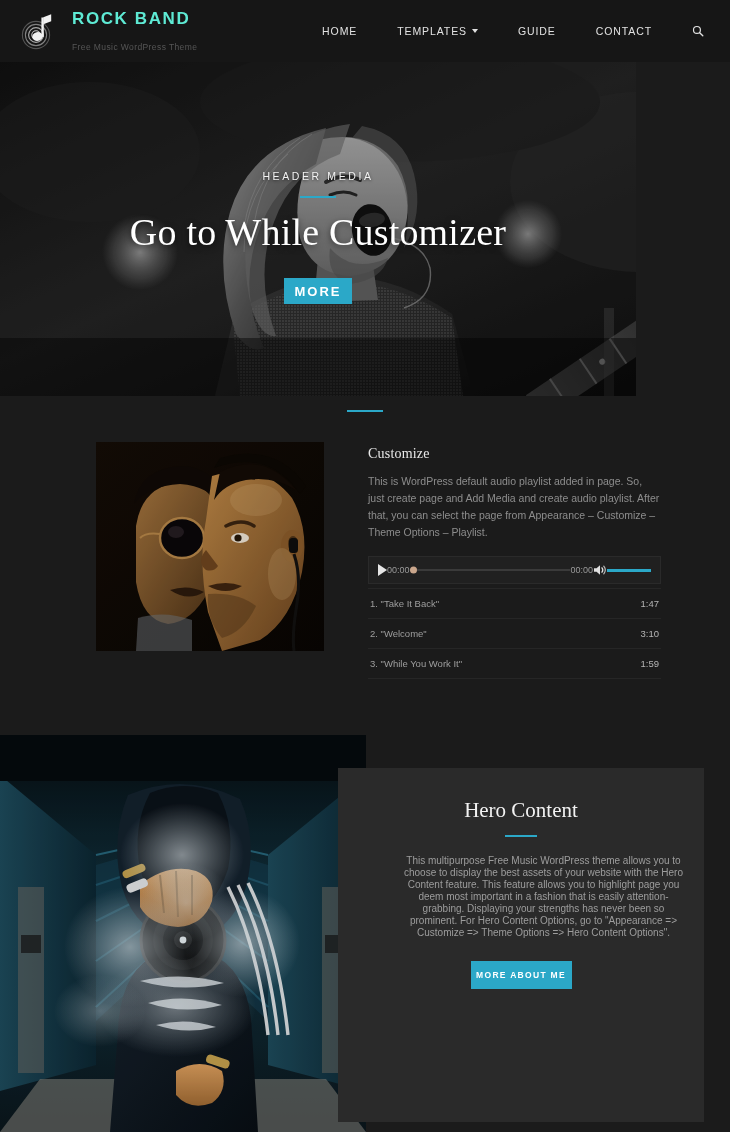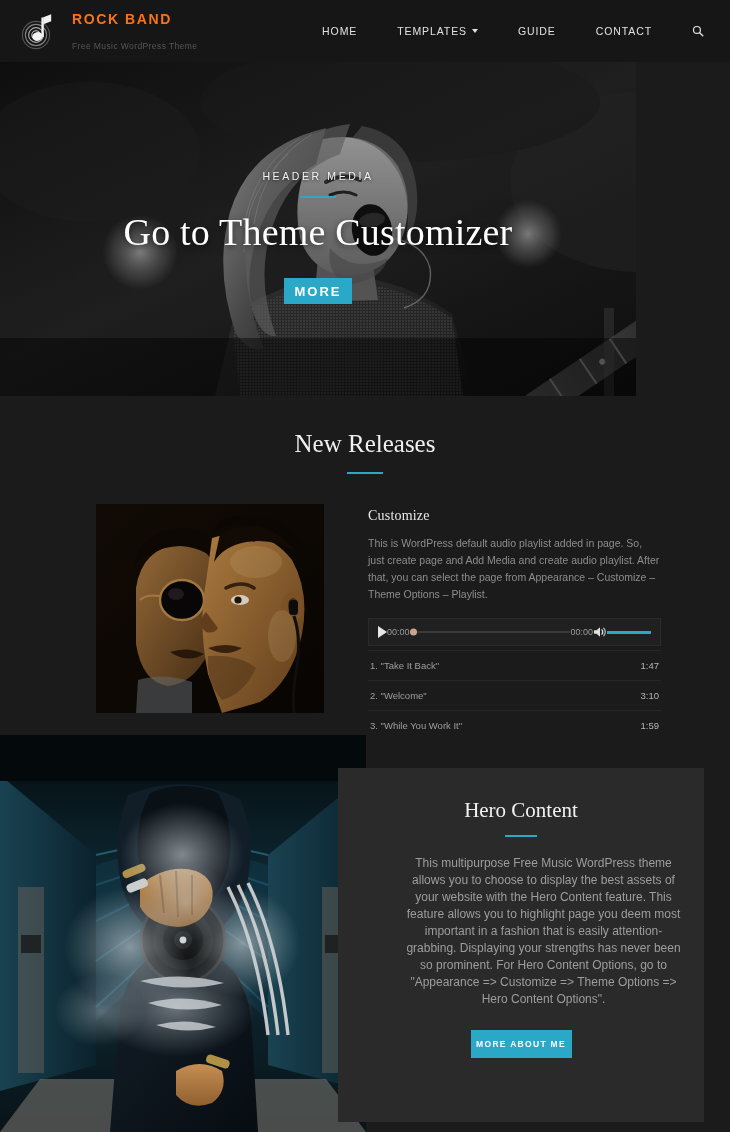--- a/index.html
+++ b/index.html
@@ -14,21 +14,21 @@
   
   .site-header{
     position:absolute; top:0; left:0; width:730px; height:62px;
     background:#161616; z-index:40;
     display:flex; align-items:center;
   }
   .brand{ display:flex; align-items:center; margin-left:20px; }
   .brand-mark{ width:40px; height:40px; position:relative; flex:0 0 40px; }
   .brand-text{ margin-left:12px; line-height:1; }
   .brand-title{
-    font-size:14px; font-weight:700; color:#f97316;
+    font-size:17px; font-weight:700; color:#5eead4;
     letter-spacing:1.6px;
   }
   .brand-tag{
     font-size:8.5px; color:#565656; letter-spacing:.4px; margin-top:16px;
   }
   .main-nav{
     margin-left:auto; margin-right:14px;
     display:flex; align-items:center; gap:12px;
   }
   .nav-item{
@@ -153,21 +153,21 @@
     background-size:4px 4px;
     display:flex; flex-direction:column; align-items:center;
     padding:30px 18px 0;
   }
   .hc-title{
     font-family:"Liberation Serif", serif;
     font-size:21px; color:#f2f2f2; font-weight:400;
   }
   .hc-divider{ width:32px; height:2px; background:#2ba8c8; margin:12px 0 18px; }
   .hc-para{
-    font-size:12px; line-height:17px; color:#9d9d9d; text-align:center;margin-left:45px;
+    font-size:10px; line-height:12px; color:#9d9d9d; text-align:center;margin-left:45px;
   }
   .hc-para + .hc-para{ margin-top:14px; }
   .btn-about{ width:101px; height:28px; margin-top:22px; font-size:8.5px; letter-spacing:1.3px;}
 </style>
 </head>
 <body>
 
 <header class="site-header">
   <a class="brand">
     <span class="brand-mark">
@@ -317,27 +317,26 @@
 
       <rect y="276" width="730" height="58" fill="#000" opacity=".45"></rect>
       <rect width="730" height="334" fill="#000" opacity=".07"></rect>
     </svg>
   </div>
   <div class="hero-overlay"></div>
 
   <div class="hero-inner">
     <div class="hero-eyebrow">HEADER MEDIA</div>
     <div class="hero-divider"></div>
-    <h1 class="hero-title">Go to Theme Customizer</h1>
+    <h1 class="hero-title">Go to While Customizer</h1>
     <button class="btn btn-more">MORE</button>
   </div>
 </section>
 
 <section class="releases">
-  <h2 class="section-title">New Releases</h2>
   <div class="section-divider"></div>
 
   <div class="releases-row">
     <div class="release-photo">
       <svg width="228" height="209" viewBox="0 0 228 209" preserveAspectRatio="none">
         <defs>
           <linearGradient id="warmBg" x1="0" y1="0" x2="1" y2="1">
             <stop offset="0" stop-color="#130c06"></stop>
               <stop offset="1" stop-color="#060403"></stop>
           </linearGradient>

